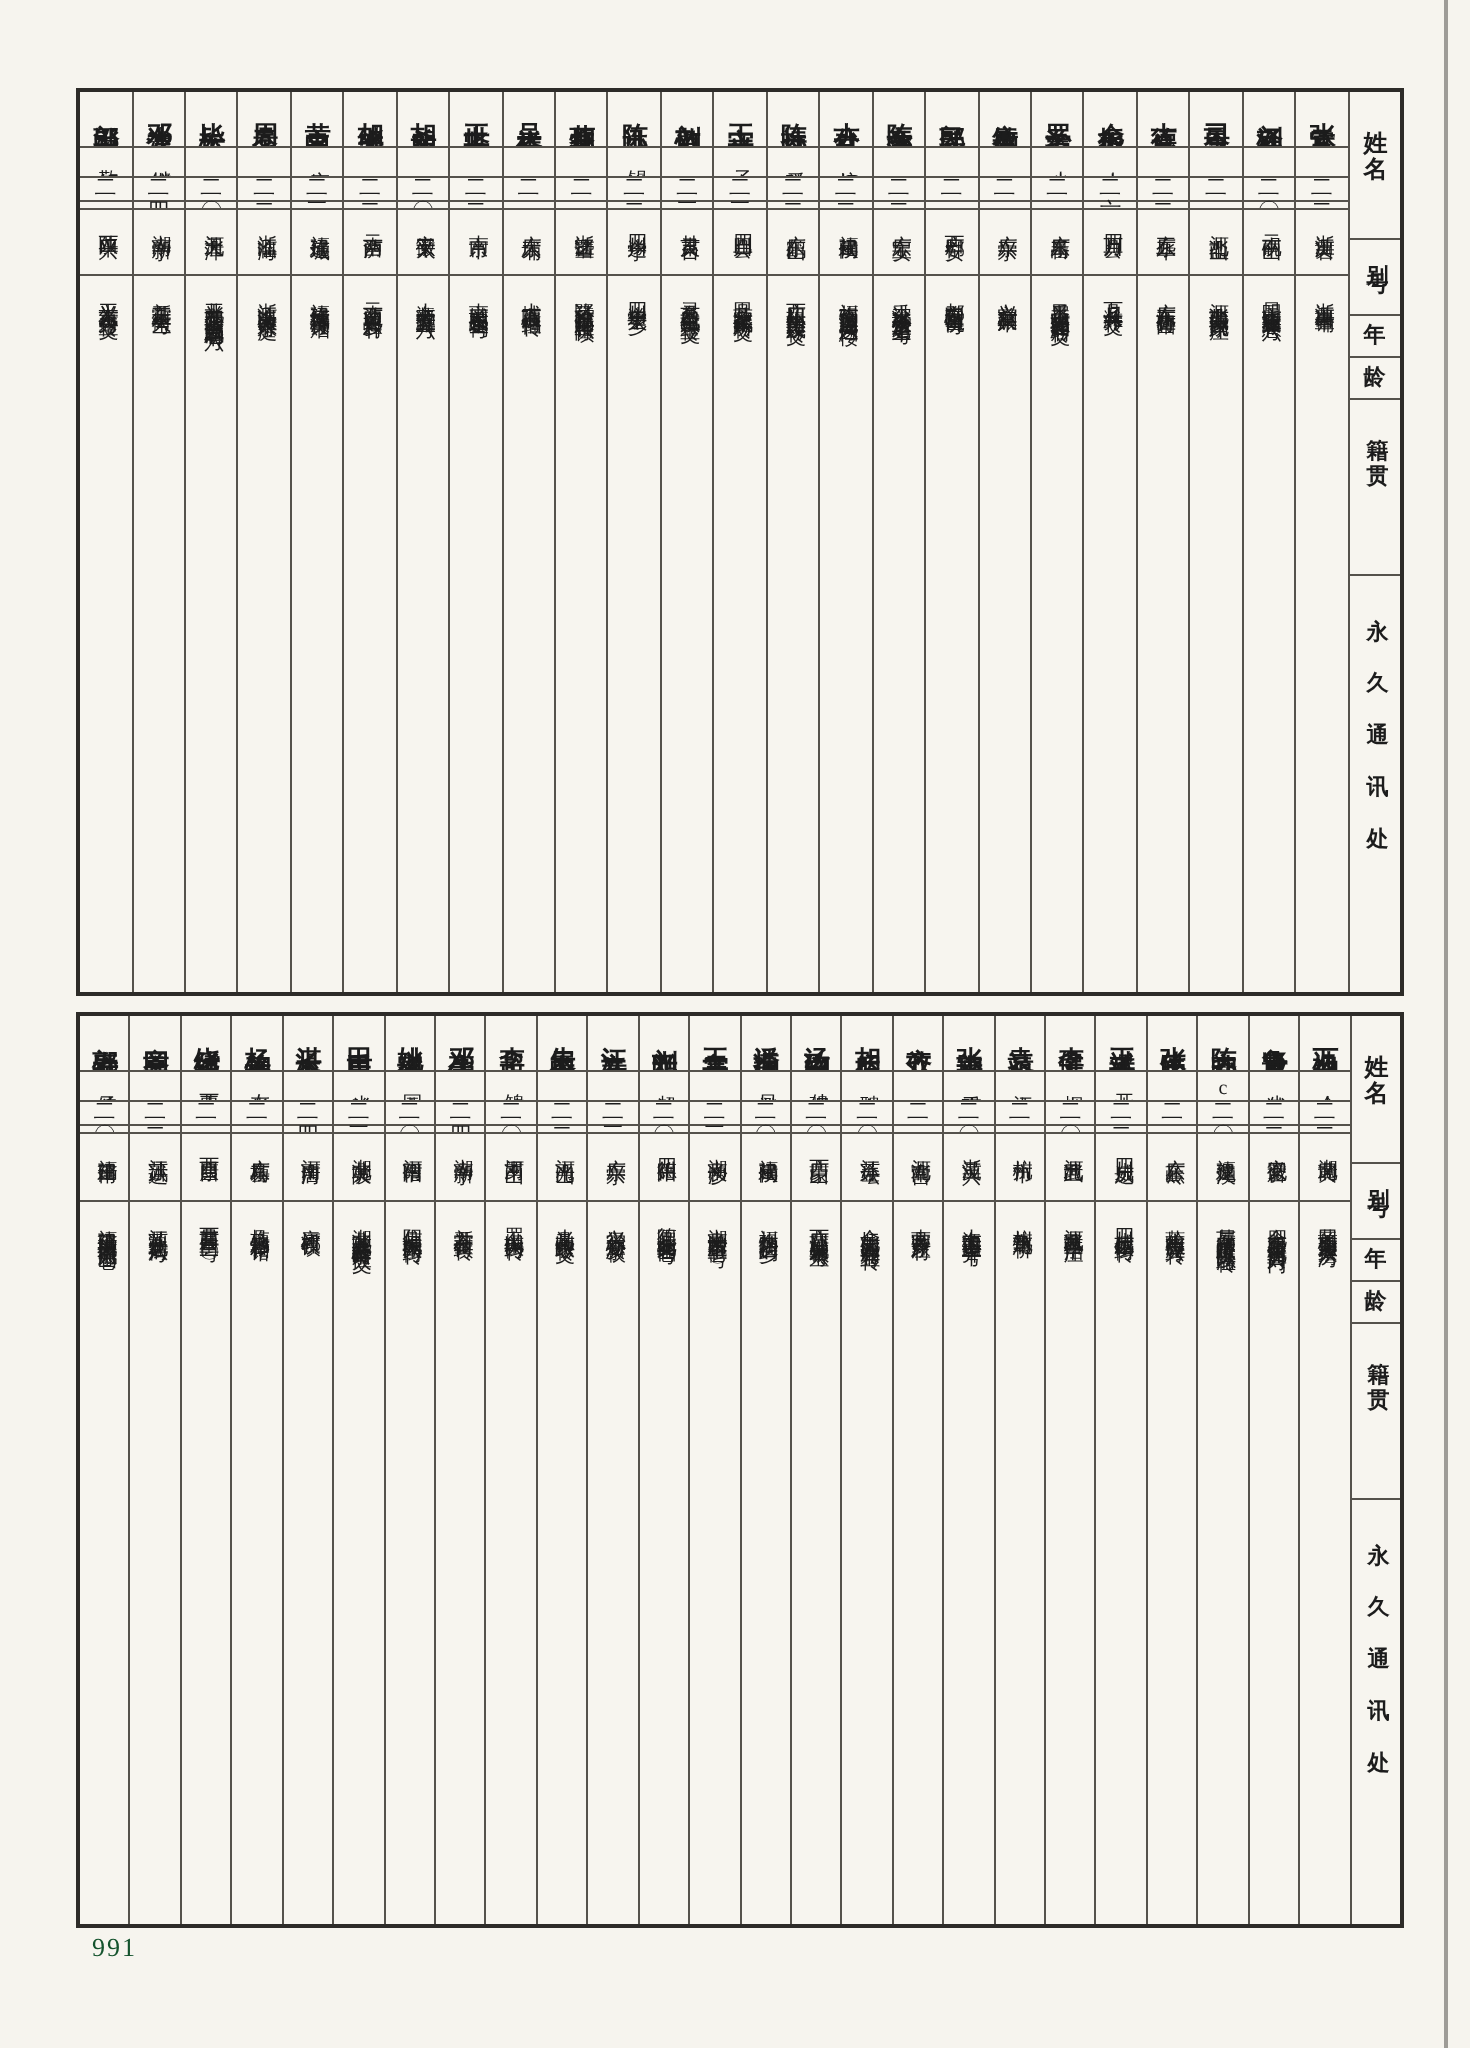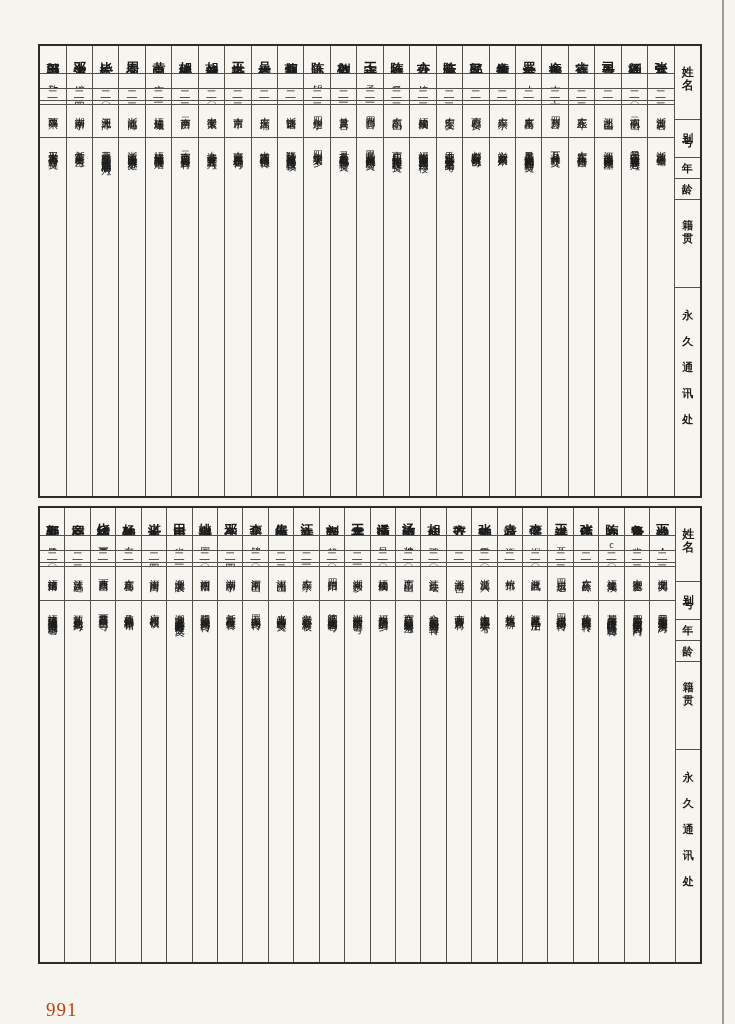--- a/index.html
+++ b/index.html
@@ -52,22 +52,22 @@
   .cell-address { flex:1 1 auto; border-bottom:none; }
   .cell-address .v { font-size:10px; padding-top:5px; height:94%; }
   
   .col-header .v { font-weight:700; }
   .col-header .cell-name .v   { font-size:12px; letter-spacing:12px; padding-top:10px; }
   .col-header .cell-alias .v  { font-size:11px; letter-spacing:4px;  padding-top:4px; }
   .col-header .cell-native .v { font-size:11px; letter-spacing:14px; padding-top:10px; }
   .col-header .cell-address .v{ font-size:11px; letter-spacing:26px; padding-top:12px; height:auto; }
   .col-header .age-box { font-weight:700; }
   .page-number {
-    position:absolute; left:46px; top:999px;
-    font-size:19px; letter-spacing:1px; color:#c2410c;
+    position:absolute; left:46px; top:966px;
+    font-size:13px; letter-spacing:1px; color:#14532d;
   }
 </style>
 </head>
 <body>
 
 <div class="page">
 
   <div class="dir-table" id="table-0">
     <div class="col col-header">
       <div class="cell cell-name">

